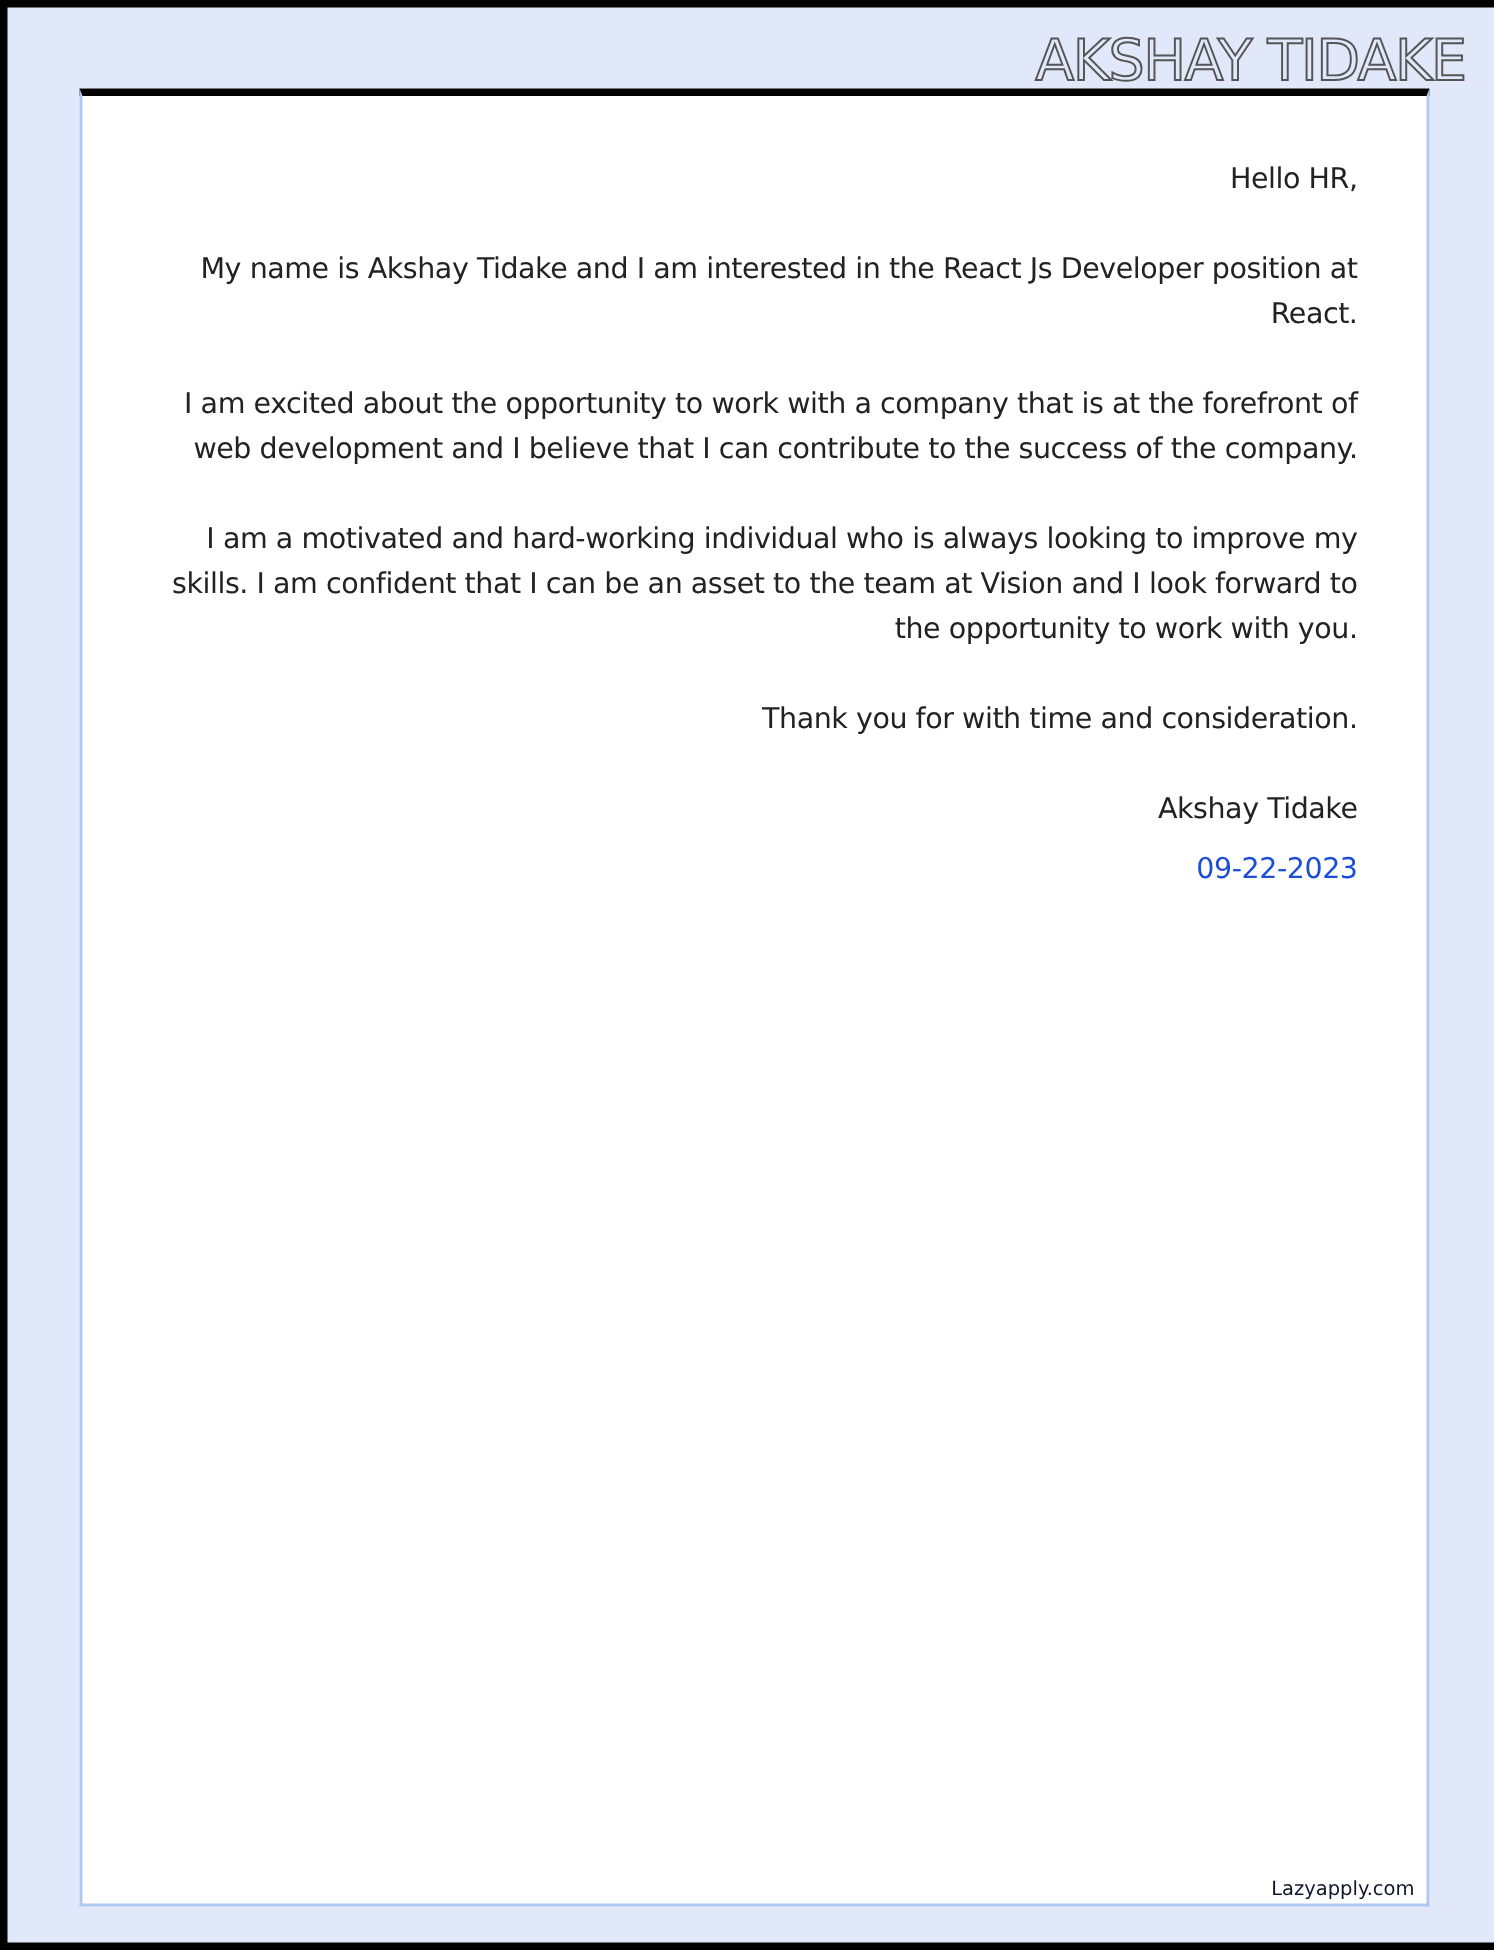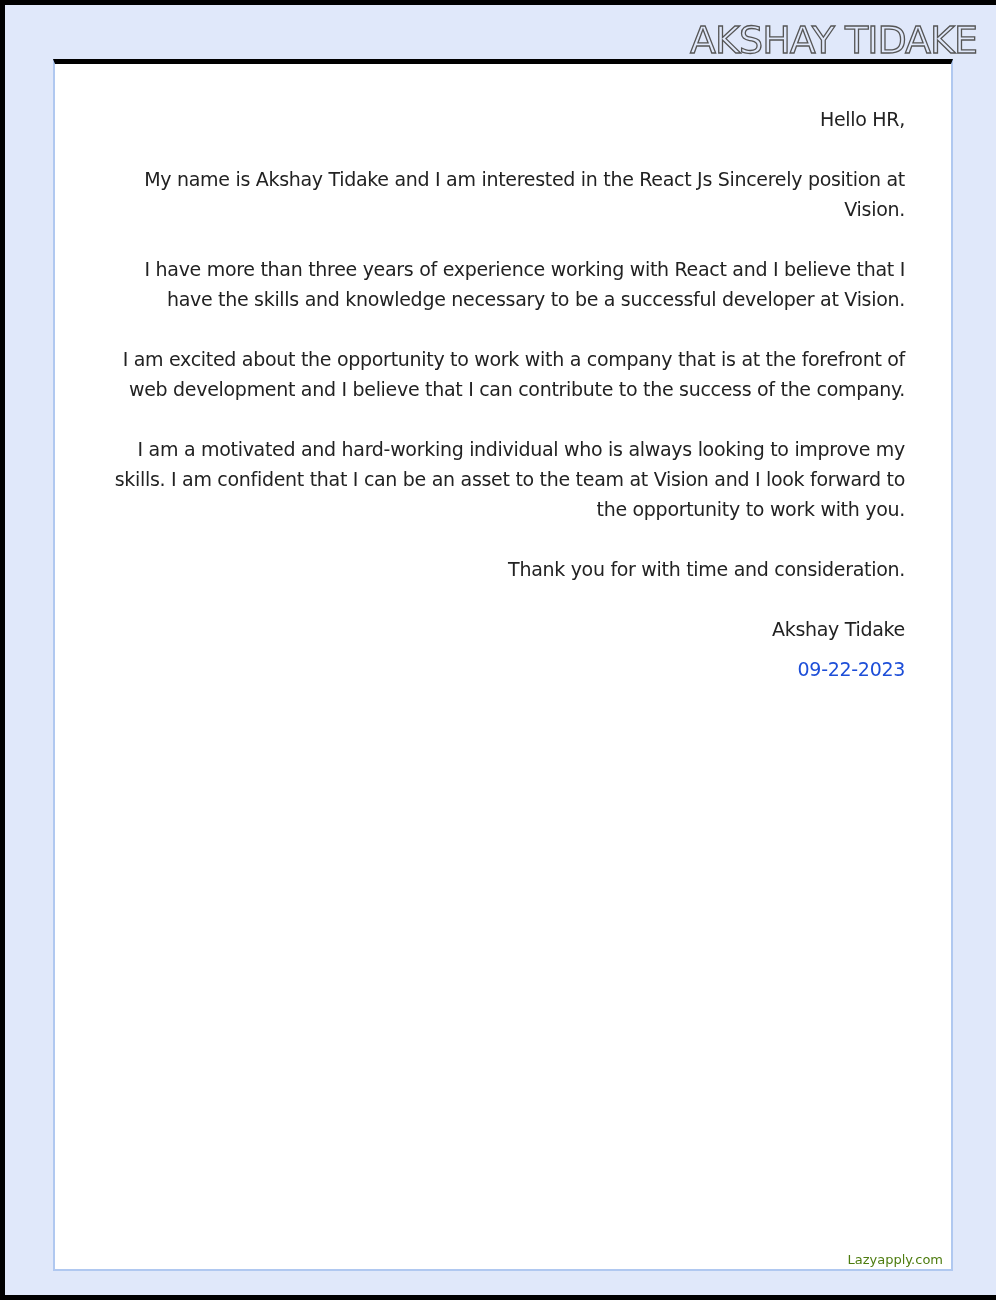--- a/index.html
+++ b/index.html
@@ -33,33 +33,32 @@
       position: absolute; left: 50px; top: 40px; width: 800px;
       font-size: 19px; line-height: 30px; color: #222;
       letter-spacing: -0.3px;
       text-align: right;
     }
     .content p { margin: 0 0 30px 0; }
     .content p.sig { margin-bottom: 10px; }
     .date { color: #1d4ed8; margin: 0; }
     .footer {
       position: absolute; right: 8px; bottom: 0px;
-      font-size: 13px; color: #4d7c0f; line-height: 18px; margin-left: 48px;
+      font-size: 13px; color: #0f172a; line-height: 18px; margin-left: 48px;
     }
   </style>
 </head>
 <body>
 
 <div class="frame">
   <div class="title">AKSHAY TIDAKE</div>
   <div class="page">
     <div class="content">
       <p>Hello HR,</p>
-      <p>My name is Akshay Tidake and I am interested in the React Js Sincerely position at Vision.</p>
-      <p>I have more than three years of experience working with React and I believe that I have the skills and knowledge necessary to be a successful developer at Vision.</p>
+      <p>My name is Akshay Tidake and I am interested in the React Js Developer position at React.</p>
       <p>I am excited about the opportunity to work with a company that is at the forefront of web development and I believe that I can contribute to the success of the company.</p>
       <p>I am a motivated and hard-working individual who is always looking to improve my skills. I am confident that I can be an asset to the team at Vision and I look forward to the opportunity to work with you.</p>
       <p>Thank you for with time and consideration.</p>
       <p class="sig">Akshay Tidake</p>
       <p class="date">09-22-2023</p>
     </div>
     <div class="footer">Lazyapply.com</div>
   </div>
 </div>
 

